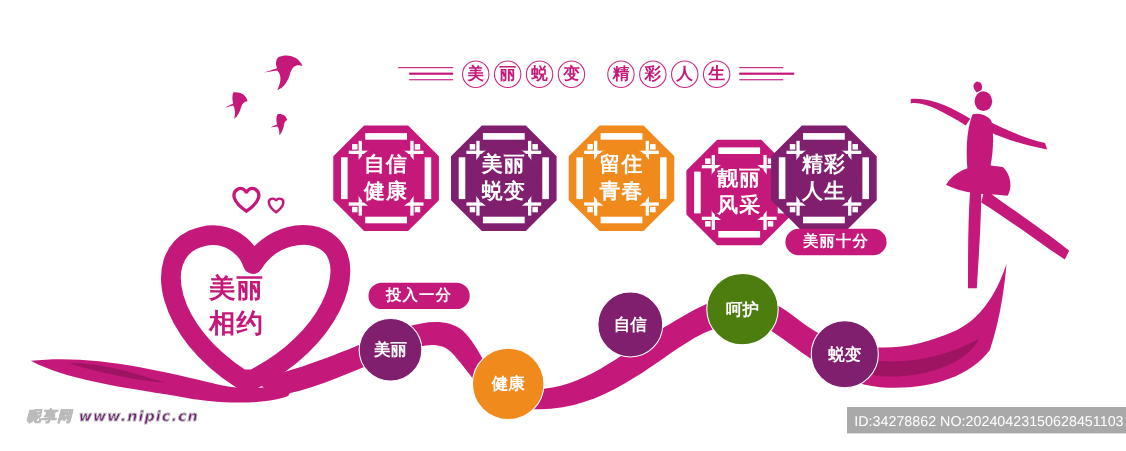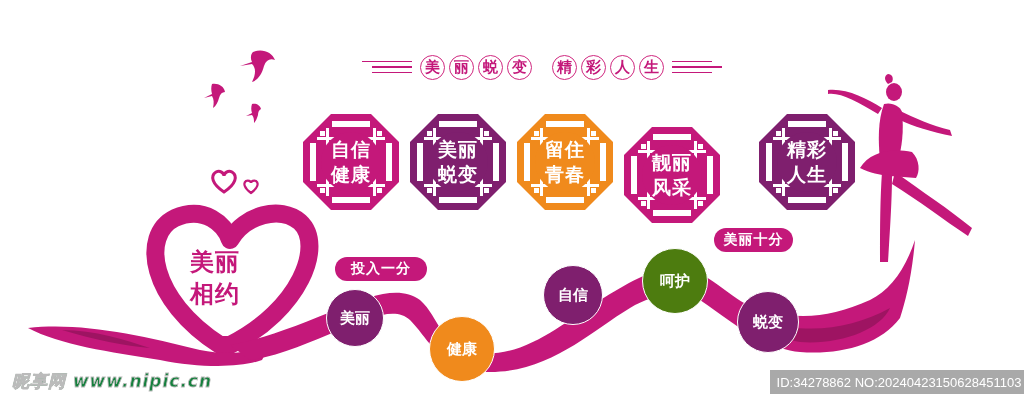--- a/index.html
+++ b/index.html
@@ -29,22 +29,22 @@
   .pill { position:absolute; height:24px; border-radius:12px; background:#c4187a; color:#fff;
           font-weight:bold; font-size:14px; display:flex; align-items:center; justify-content:center; letter-spacing:1px; }
 
   
   .dot { position:absolute; border-radius:50%; color:#fff; font-weight:bold; font-size:15px;
          display:flex; align-items:center; justify-content:center; border:1.5px solid #fff; box-sizing:border-box; }
 
   .heart-text { position:absolute; left:190px; top:246px; color:#c4187a; font-weight:bold;
                 font-size:24px; line-height:32px; text-align:center; letter-spacing:1px; }
 
-  .watermark-left { position:absolute; left:12px; top:370px; font-size:17px; font-weight:bold;
-                    color:#15803d; -webkit-text-stroke:0.8px #bbbbbb; letter-spacing:1px; font-style:italic; }
+  .watermark-left { position:absolute; left:24px; top:370px; font-size:13px; font-weight:bold;
+                    color:#701a75; -webkit-text-stroke:0.8px #bbbbbb; letter-spacing:1px; font-style:italic; }
   .watermark-id { position:absolute; left:750px; top:370px; width:258px; height:24px; background:#a9a9a9;
                   color:#fff; font-size:13px; display:flex; align-items:center; justify-content:center;
                   font-family:"Liberation Sans",sans-serif;margin-left:20px; }
 </style>
 </head>
 <body>
 
 <svg class="layer" viewBox="0 0 1024 410">
 
   <g fill="#c4187a">
@@ -193,21 +193,21 @@
         <rect x="15" y="71" width="68" height="3"></rect>
       </g>
     <circle cx="49" cy="49" r="30" fill="#c4187a"></circle>
   </svg>
   <div class="otext">
       <span>靓丽</span>
       <span>风采</span>
     </div>
 </div>
 
-<div class="oct" style="left:758px;top:113px;">
+<div class="oct" style="left:700px;top:113px;">
   <svg viewBox="0 0 98 98">
     <polygon points="29,1 69,1 97,29 97,69 69,97 29,97 1,69 1,29" fill="#7f1f6e"></polygon>
     <g fill="#ffffff">
         <rect x="30" y="8" width="38" height="6"></rect>
         <rect x="30" y="84" width="38" height="6"></rect>
         <rect x="8" y="30" width="6" height="38"></rect>
         <rect x="84" y="30" width="6" height="38"></rect>
     <rect x="18" y="18" width="5" height="5"></rect>
         <rect x="75" y="18" width="5" height="5"></rect>
         <rect x="18" y="75" width="5" height="5"></rect>
@@ -219,21 +219,21 @@
       </g>
     <circle cx="49" cy="49" r="30" fill="#7f1f6e"></circle>
   </svg>
   <div class="otext">
       <span>精彩</span>
       <span>人生</span>
     </div>
 </div>
 
 <div class="pill" style="left:335px;top:222px;width:92px;margin-top:35px;">投入一分</div>
-<div class="pill" style="left:714px;top:228px;width:79px;">美丽十分</div>
+<div class="pill" style="left:714px;top:208px;width:92px;">美丽十分</div>
 
 <div class="heart-text">
   <div>美丽</div>
   <div>相约</div>
 </div>
 
 <div class="dot" style="left:326px;top:289px;width:58px;height:58px;background:#7f1f6e;">美丽</div>
 <div class="dot" style="left:429px;top:316px;width:66px;height:66px;background:#f08a1c;">健康</div>
 <div class="dot" style="left:543px;top:265px;width:60px;height:60px;background:#7f1f6e;">自信</div>
 <div class="dot" style="left:642px;top:248px;width:66px;height:66px;background:#4d7c0f;">呵护</div>

